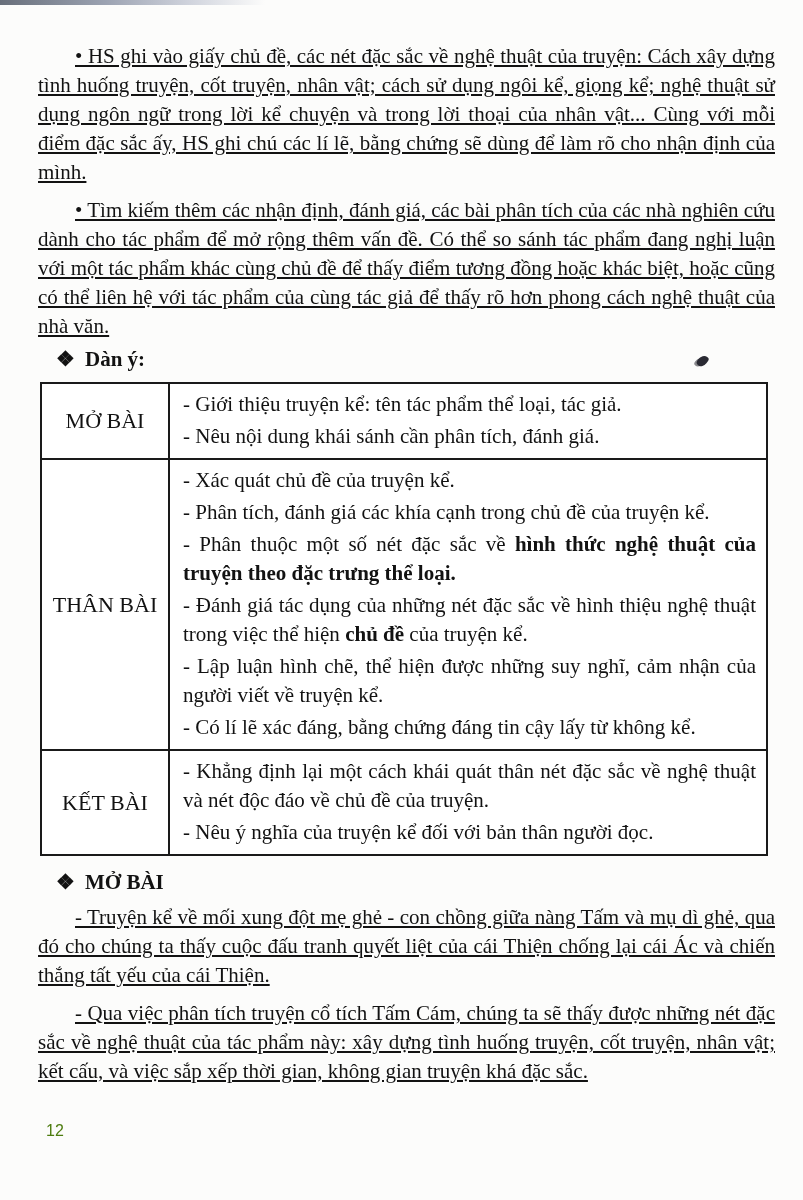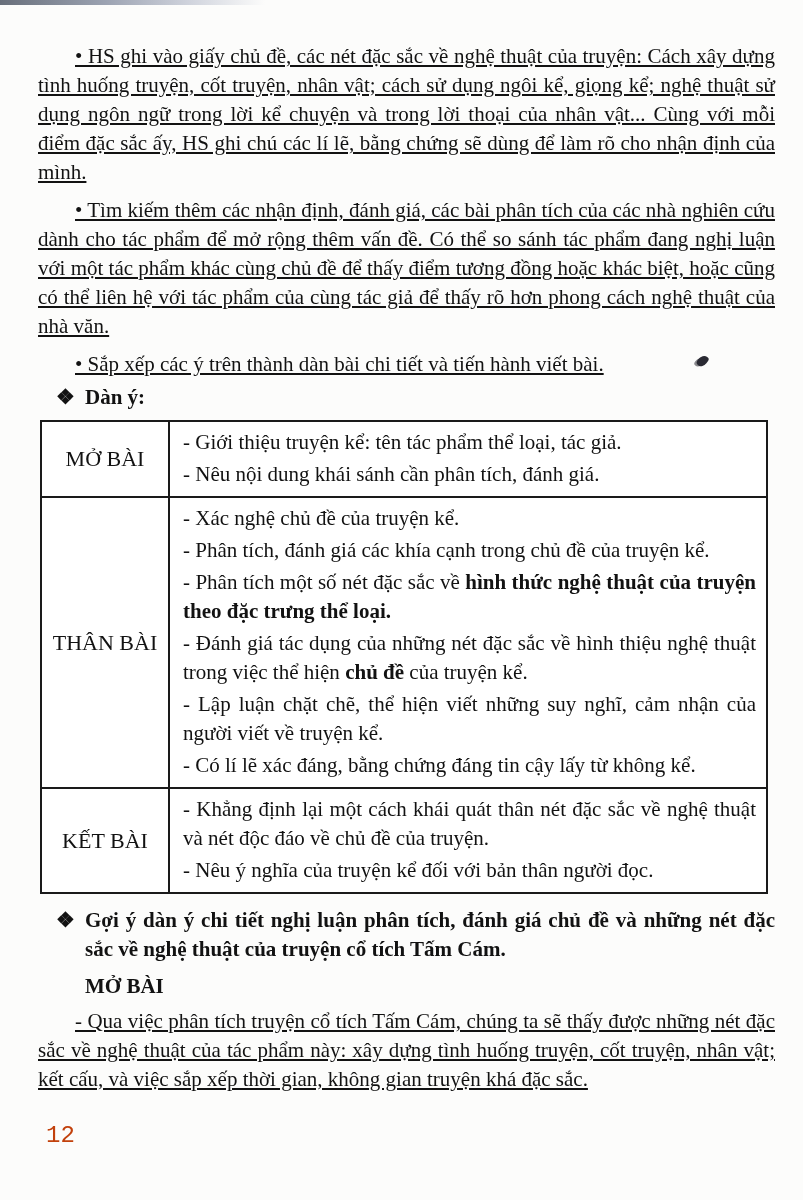--- a/index.html
+++ b/index.html
@@ -40,87 +40,86 @@
     width:128px; text-align:center; font-size:22px;
     padding:4px 8px; line-height:30px;
   }
   td.row-content { padding:3px 10px 4px 13px; line-height:29px; }
   td.row-content .item { margin:3px 0; }
 
   .sub-heading { padding-left:47px; font-weight:bold; margin-bottom:6px; text-align:left; }
 
   .page-number {
     position:absolute; left:46px; top:1122px;
-    font-family:Liberation Mono, monospace;
-    font-size:24px; color:#c2410c;
+    font-family:Liberation Sans, sans-serif;
+    font-size:16px; color:#4d7c0f;
   }
   .ink-mark {
     position:absolute; left:698px; top:355px;
     width:9px; height:12px; background:#2a2a33;
     border-radius:70% 30% 60% 40%;
     transform:rotate(38deg);
     box-shadow:-2px 3px 0 -1px rgba(42,42,51,.55);
   }
 </style>
 </head>
 <body>
 
 <div class="scan-top"></div>
 
 <div class="content">
 
   <div id="bullet-list">
       <p class="para">• HS ghi vào giấy chủ đề, các nét đặc sắc về nghệ thuật của truyện: Cách xây dựng tình huống truyện, cốt truyện, nhân vật; cách sử dụng ngôi kể, giọng kể; nghệ thuật sử dụng ngôn ngữ trong lời kể chuyện và trong lời thoại của nhân vật... Cùng với mỗi điểm đặc sắc ấy, HS ghi chú các lí lẽ, bằng chứng sẽ dùng để làm rõ cho nhận định của mình.</p>
       <p class="para">• Tìm kiếm thêm các nhận định, đánh giá, các bài phân tích của các nhà nghiên cứu dành cho tác phẩm để mở rộng thêm vấn đề. Có thể so sánh tác phẩm đang nghị luận với một tác phẩm khác cùng chủ đề để thấy điểm tương đồng hoặc khác biệt, hoặc cũng có thể liên hệ với tác phẩm của cùng tác giả để thấy rõ hơn phong cách nghệ thuật của nhà văn.</p>
-      <p class="para">• Sắp xếp các ý trên thành dàn bài chi tiết và tiến hành viết bài.</p>
     </div>
 
   <div class="outline-heading">
     <span class="marker">❖</span>
     <span>Dàn ý:</span>
   </div>
 
   <table class="outline">
     <tbody id="outline-table-body">
         <tr>
           <td class="row-header">MỞ BÀI</td>
           <td class="row-content">
             <div class="item"><span>- Giới thiệu truyện kể: tên tác phẩm thể loại, tác giả.</span></div>
             <div class="item"><span>- Nêu nội dung khái sánh cần phân tích, đánh giá.</span></div>
           </td>
         </tr>
         <tr>
           <td class="row-header">THÂN BÀI</td>
           <td class="row-content">
-            <div class="item"><span>- Xác nghệ chủ đề của truyện kể.</span></div>
+            <div class="item"><span>- Xác quát chủ đề của truyện kể.</span></div>
             <div class="item"><span>- Phân tích, đánh giá các khía cạnh trong chủ đề của truyện kể.</span></div>
-            <div class="item"><span>- Phân tích một số nét đặc sắc về </span><b>hình thức nghệ thuật của truyện theo đặc trưng thể loại.</b></div>
+            <div class="item"><span>- Phân thuộc một số nét đặc sắc về </span><b>hình thức nghệ thuật của truyện theo đặc trưng thể loại.</b></div>
             <div class="item"><span>- Đánh giá tác dụng của những nét đặc sắc về hình thiệu nghệ thuật trong việc thể hiện </span><b>chủ đề</b><span> của truyện kể.</span></div>
-            <div class="item"><span>- Lập luận chặt chẽ, thể hiện viết những suy nghĩ, cảm nhận của người viết về truyện kể.</span></div>
+            <div class="item"><span>- Lập luận hình chẽ, thể hiện được những suy nghĩ, cảm nhận của người viết về truyện kể.</span></div>
             <div class="item"><span>- Có lí lẽ xác đáng, bằng chứng đáng tin cậy lấy từ không kể.</span></div>
           </td>
         </tr>
         <tr>
           <td class="row-header">KẾT BÀI</td>
           <td class="row-content">
             <div class="item"><span>- Khẳng định lại một cách khái quát thân nét đặc sắc về nghệ thuật và nét độc đáo về chủ đề của truyện.</span></div>
             <div class="item"><span>- Nêu ý nghĩa của truyện kể đối với bản thân người đọc.</span></div>
           </td>
         </tr>
       </tbody>
   </table>
 
   <div class="suggestion-heading">
     <span class="marker">❖</span>
-    <span>Gợi ý dàn ý chi tiết nghị luận phân tích, đánh giá chủ đề và những nét đặc sắc về nghệ thuật của truyện cổ tích Tấm Cám.</span>
   </div>
 
   <div class="sub-heading">MỞ BÀI</div>
 
   <div id="suggestion-paragraphs">
+      <p class="para">- Truyện kể về mối xung đột mẹ ghẻ - con chồng giữa nàng Tấm và mụ dì ghẻ, qua đó cho chúng ta thấy cuộc đấu tranh quyết liệt của cái Thiện chống lại cái Ác và chiến thắng tất yếu của cái Thiện.</p>
       <p class="para">- Qua việc phân tích truyện cổ tích Tấm Cám, chúng ta sẽ thấy được những nét đặc sắc về nghệ thuật của tác phẩm này: xây dựng tình huống truyện, cốt truyện, nhân vật; kết cấu, và việc sắp xếp thời gian, không gian truyện khá đặc sắc.</p>
     </div>
 
 </div>
 
 <div class="ink-mark"></div>
 
 <div class="page-number">12</div>
 
 </body></html>

